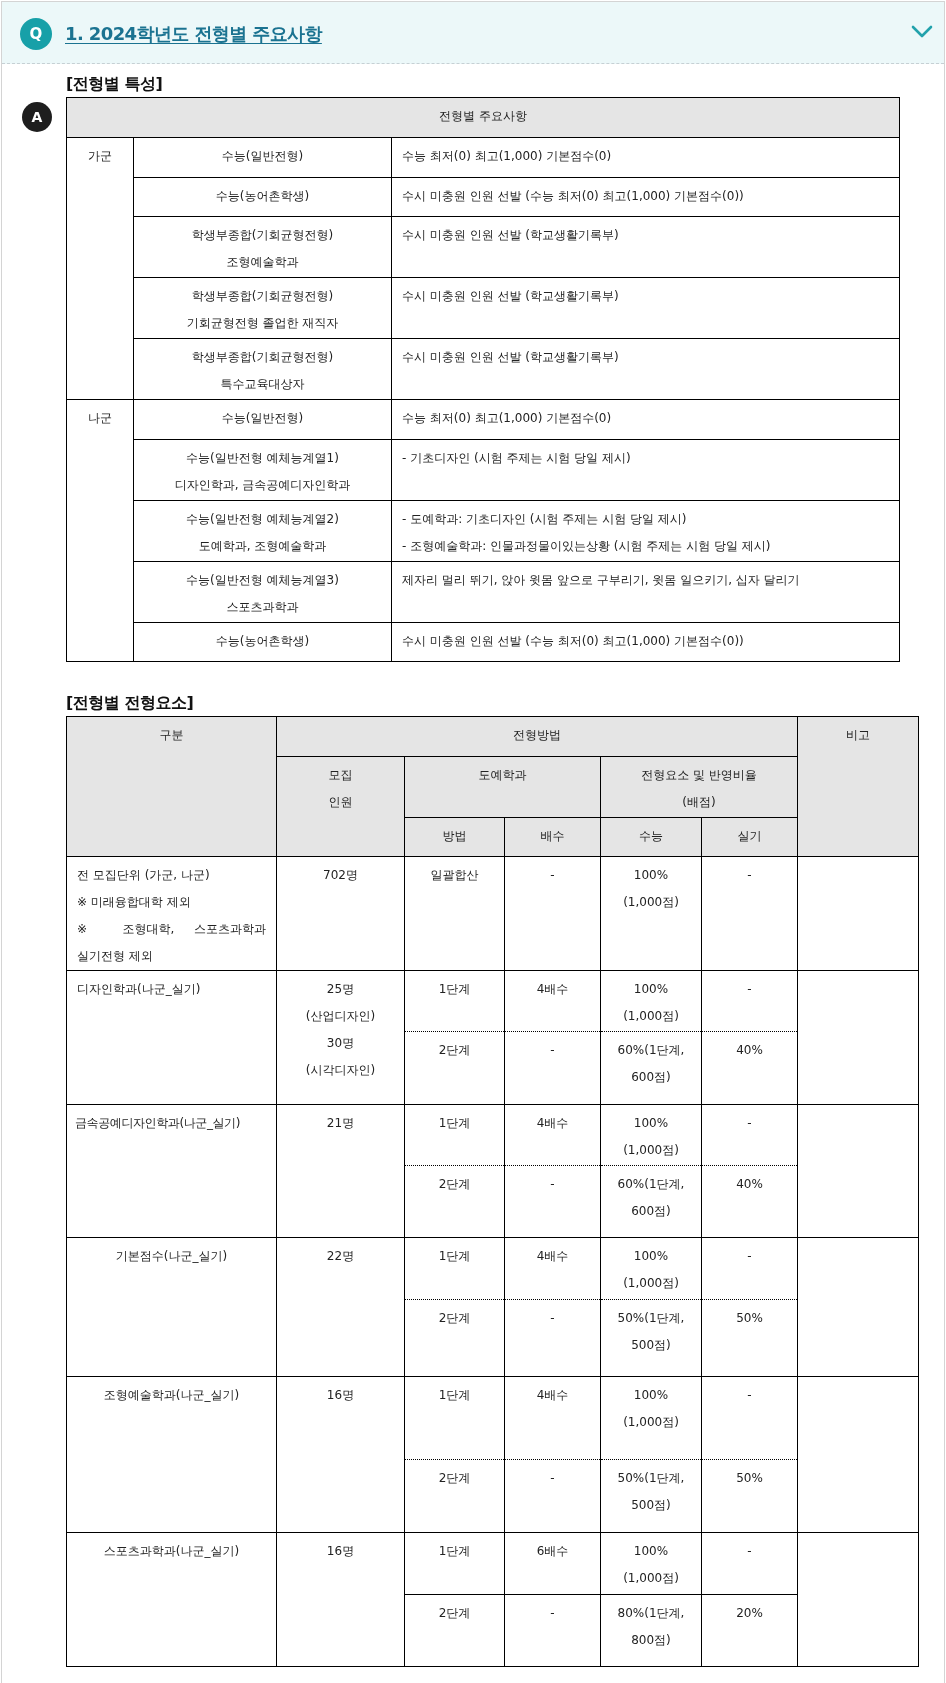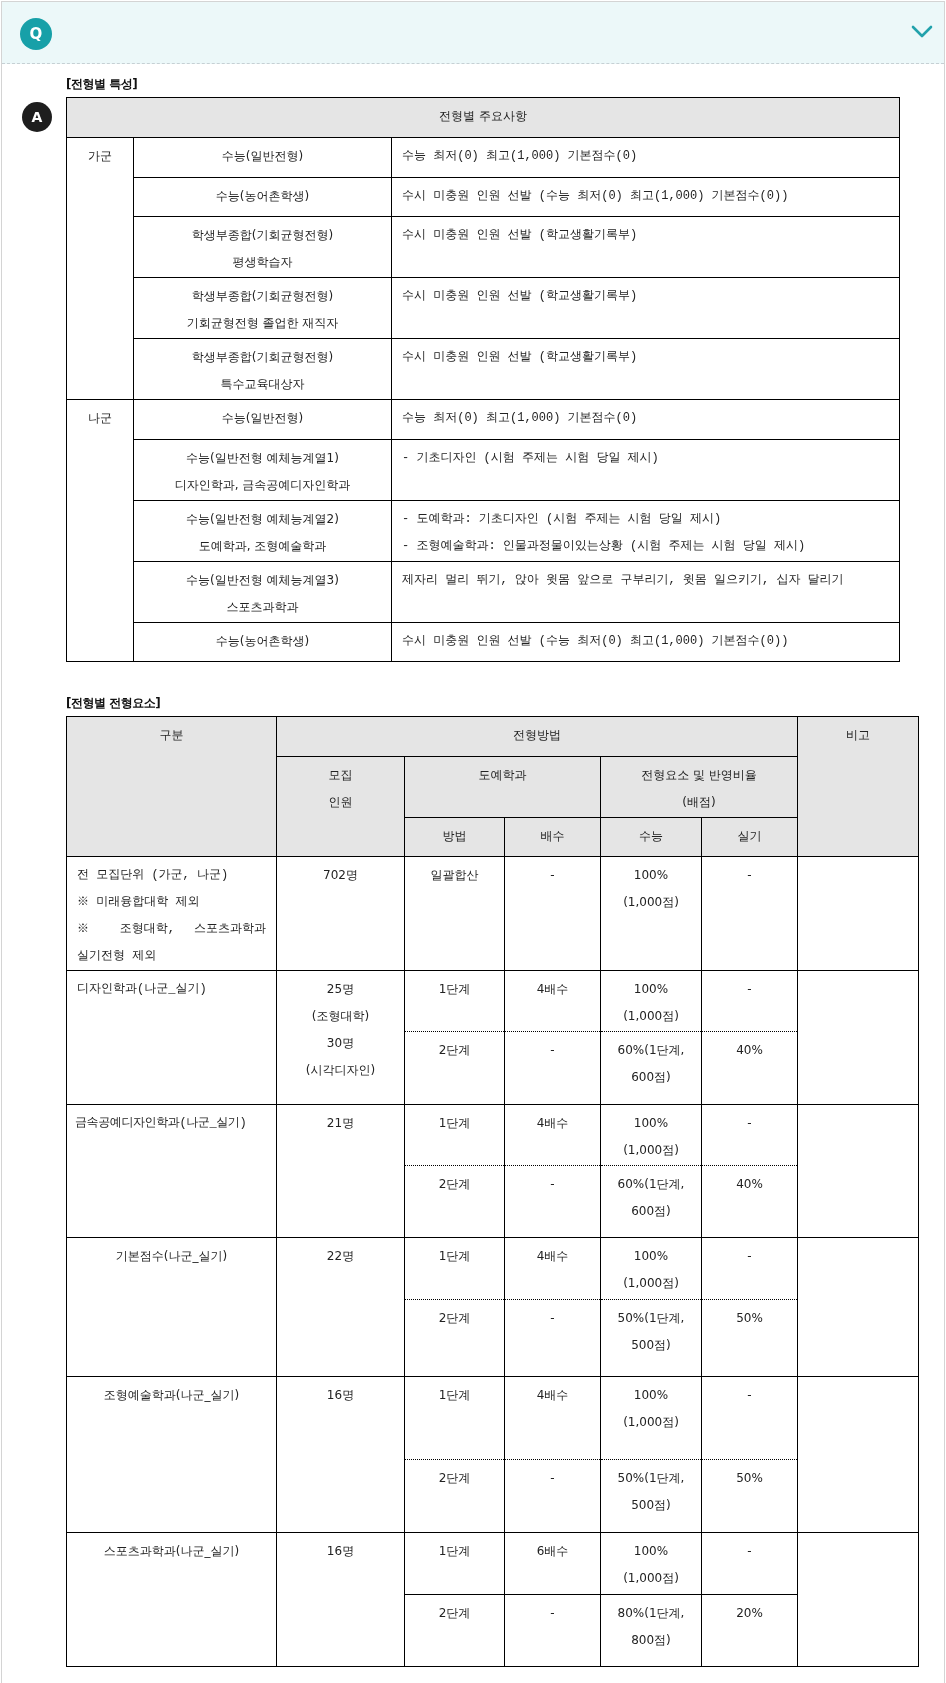--- a/index.html
+++ b/index.html
@@ -23,55 +23,56 @@
   }
   .q-badge { left:20px; top:18px; width:32px; height:32px; line-height:32px; font-size:15px; background:#17a0a8; }
   .a-badge { left:22px; top:102px; width:30px; height:30px; line-height:30px; font-size:14px; background:#1e1e1e; }
   .q-title {
     position:absolute; left:65px; top:21px; font-size:18px; line-height:26px; font-weight:bold;
     color:#1b7391; text-decoration:underline; text-underline-offset:3px; white-space:nowrap;
     letter-spacing:-0.6px; cursor:pointer;
   }
   .chevron { position:absolute; left:911px; top:25px; width:22px; height:14px; cursor:pointer; }
   .sec-title {
-    position:absolute; left:66px; font-size:12px; line-height:26px; font-weight:bold; color:#111;
+    position:absolute; left:66px; font-size:16px; line-height:26px; font-weight:bold; color:#111;
     white-space:nowrap; letter-spacing:-0.5px;
   }
   .sec1-title { top:71px; }
   .sec2-title { top:690px; }
 
   table.grid {
     position:absolute; border-collapse:collapse; table-layout:fixed;
     font-size:12px; line-height:27px; color:#222;
   }
   .t1 { left:66px; top:97px; width:833px; }
   .t2 { left:66px; top:716px; width:852px; }
   .grid th, .grid td {
     border:1px solid #000; padding:5px 10px 0 10px; vertical-align:top;
     overflow:hidden; font-weight:normal; text-align:center; box-sizing:border-box;
   }
   .grid th { background:#e5e5e5; }
   .grid td { background:#ffffff; }
-  .grid .l { text-align:left;font-family:Liberation Mono, monospace; }
+  .grid .l { text-align:left; }
   .grid .c { text-align:center; }
   .ln { white-space:nowrap; }
   .just { text-align:justify; text-align-last:justify; white-space:nowrap; }
   .grid td.dotb { border-bottom:1px dotted #000; }
   .grid td.dott { border-top:1px dotted #000; }
   .tight { letter-spacing:-0.4px; padding-left:8px !important; padding-right:6px !important;margin-left:17px; }
 </style>
 </head>
 <body>
 
 <div class="faq-item">
   <div class="frame"></div>
 
   <div class="q-header">
   </div>
   <div class="badge q-badge">Q</div>
+  <a class="q-title">1. 2024학년도 전형별 주요사항</a>
   <svg class="chevron" viewBox="0 0 22 14">
     <polyline points="2,2 11,11 20,2" fill="none" stroke="#22a2ac" stroke-width="2.6" stroke-linecap="round" stroke-linejoin="round"></polyline>
   </svg>
 
   <div class="badge a-badge">A</div>
   <div class="sec-title sec1-title">[전형별 특성]</div>
 
   <table class="grid t1">
     <colgroup>
         <col style="width:67px">
@@ -98,21 +99,21 @@
       <td class="c">
             <div class="ln">수능(농어촌학생)</div>
           </td>
       <td class="l">
             <div class="ln">수시 미충원 인원 선발 (수능 최저(0) 최고(1,000) 기본점수(0))</div>
           </td>
     </tr>
     <tr style="height:61px">
       <td class="c">
         <div class="ln">학생부종합(기회균형전형)</div>
-        <div class="ln">평생학습자</div>
+        <div class="ln">조형예술학과</div>
       </td>
       <td class="l">
             <div class="ln">수시 미충원 인원 선발 (학교생활기록부)</div>
           </td>
     </tr>
     <tr style="height:61px">
       <td class="c">
         <div class="ln">학생부종합(기회균형전형)</div>
         <div class="ln">기회균형전형 졸업한 재직자</div>
       </td>
@@ -235,21 +236,21 @@
       <td>-</td>
       <td></td>
     </tr>
 
     <tr style="height:61px">
       <td rowspan="2" class="l">
             <div class="ln">디자인학과(나군_실기)</div>
           </td>
       <td rowspan="2">
         <div class="ln">25명</div>
-        <div class="ln">(조형대학)</div>
+        <div class="ln">(산업디자인)</div>
         <div class="ln">30명</div>
         <div class="ln">(시각디자인)</div>
       </td>
       <td class="dotb">1단계</td>
       <td class="dotb">4배수</td>
       <td class="dotb">
         <div class="ln">100%</div>
         <div class="ln">(1,000점)</div>
       </td>
       <td class="dotb">-</td>

